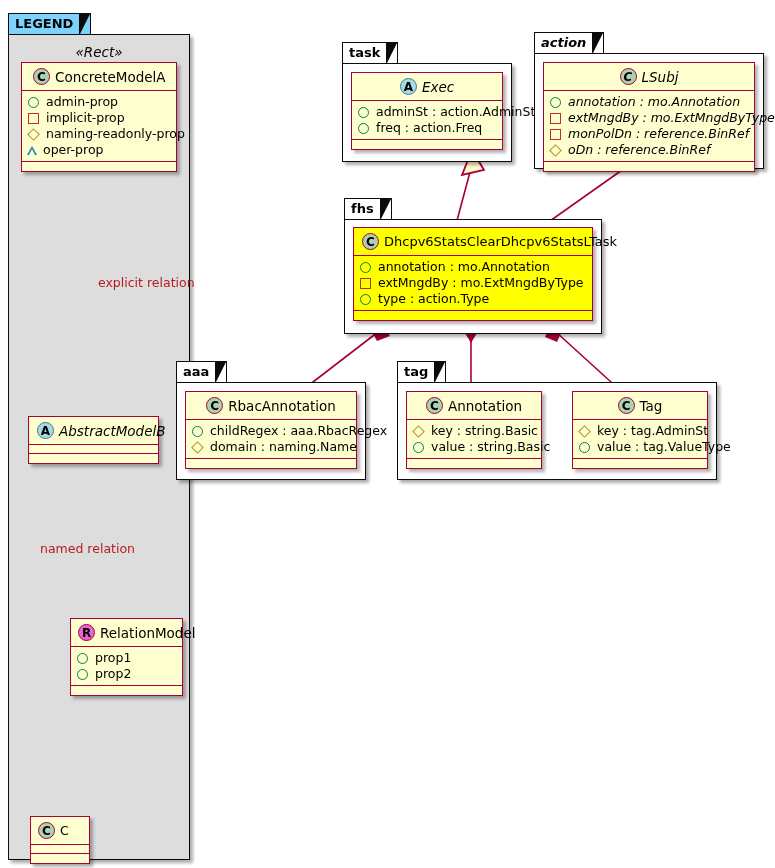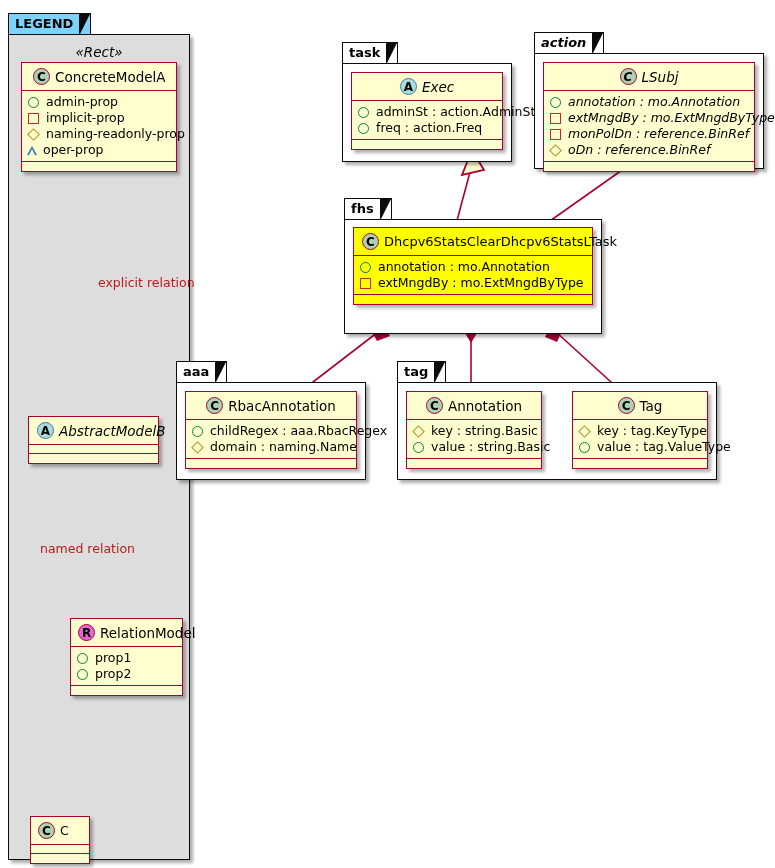--- a/index.html
+++ b/index.html
@@ -292,20 +292,24 @@
       </div>
       <div class="cls-attrs">
         <div class="attr">
           <span class="mk circle"></span>
           <span>annotation : mo.Annotation</span>
         </div>
         <div class="attr">
           <span class="mk square"></span>
           <span>extMngdBy : mo.ExtMngdByType</span>
         </div>
+        <div class="attr">
+          <span class="mk circle"></span>
+          <span>type : action.Type</span>
+        </div>
       </div>
       <div class="cls-foot"></div>
     </div>
   </div>
 
   <div class="pkg" style="left:176px;top:361px;width:190px;height:119px;">
     <div class="pkg-tab">
       <span>aaa</span>
       <span class="pkg-tab-inner"></span>
     </div>
@@ -356,21 +360,21 @@
     </div>
 
     <div class="cls" style="left:175px;top:30px;width:136px;">
       <div class="cls-title">
         <span class="badge c">C</span>
         <span>Tag</span>
       </div>
       <div class="cls-attrs">
         <div class="attr">
           <span class="mk diamond"></span>
-          <span>key : tag.KeyType</span>
+          <span>key : tag.AdminSt</span>
         </div>
         <div class="attr">
           <span class="mk circle"></span>
           <span>value : tag.ValueType</span>
         </div>
       </div>
       <div class="cls-foot"></div>
     </div>
   </div>
 

